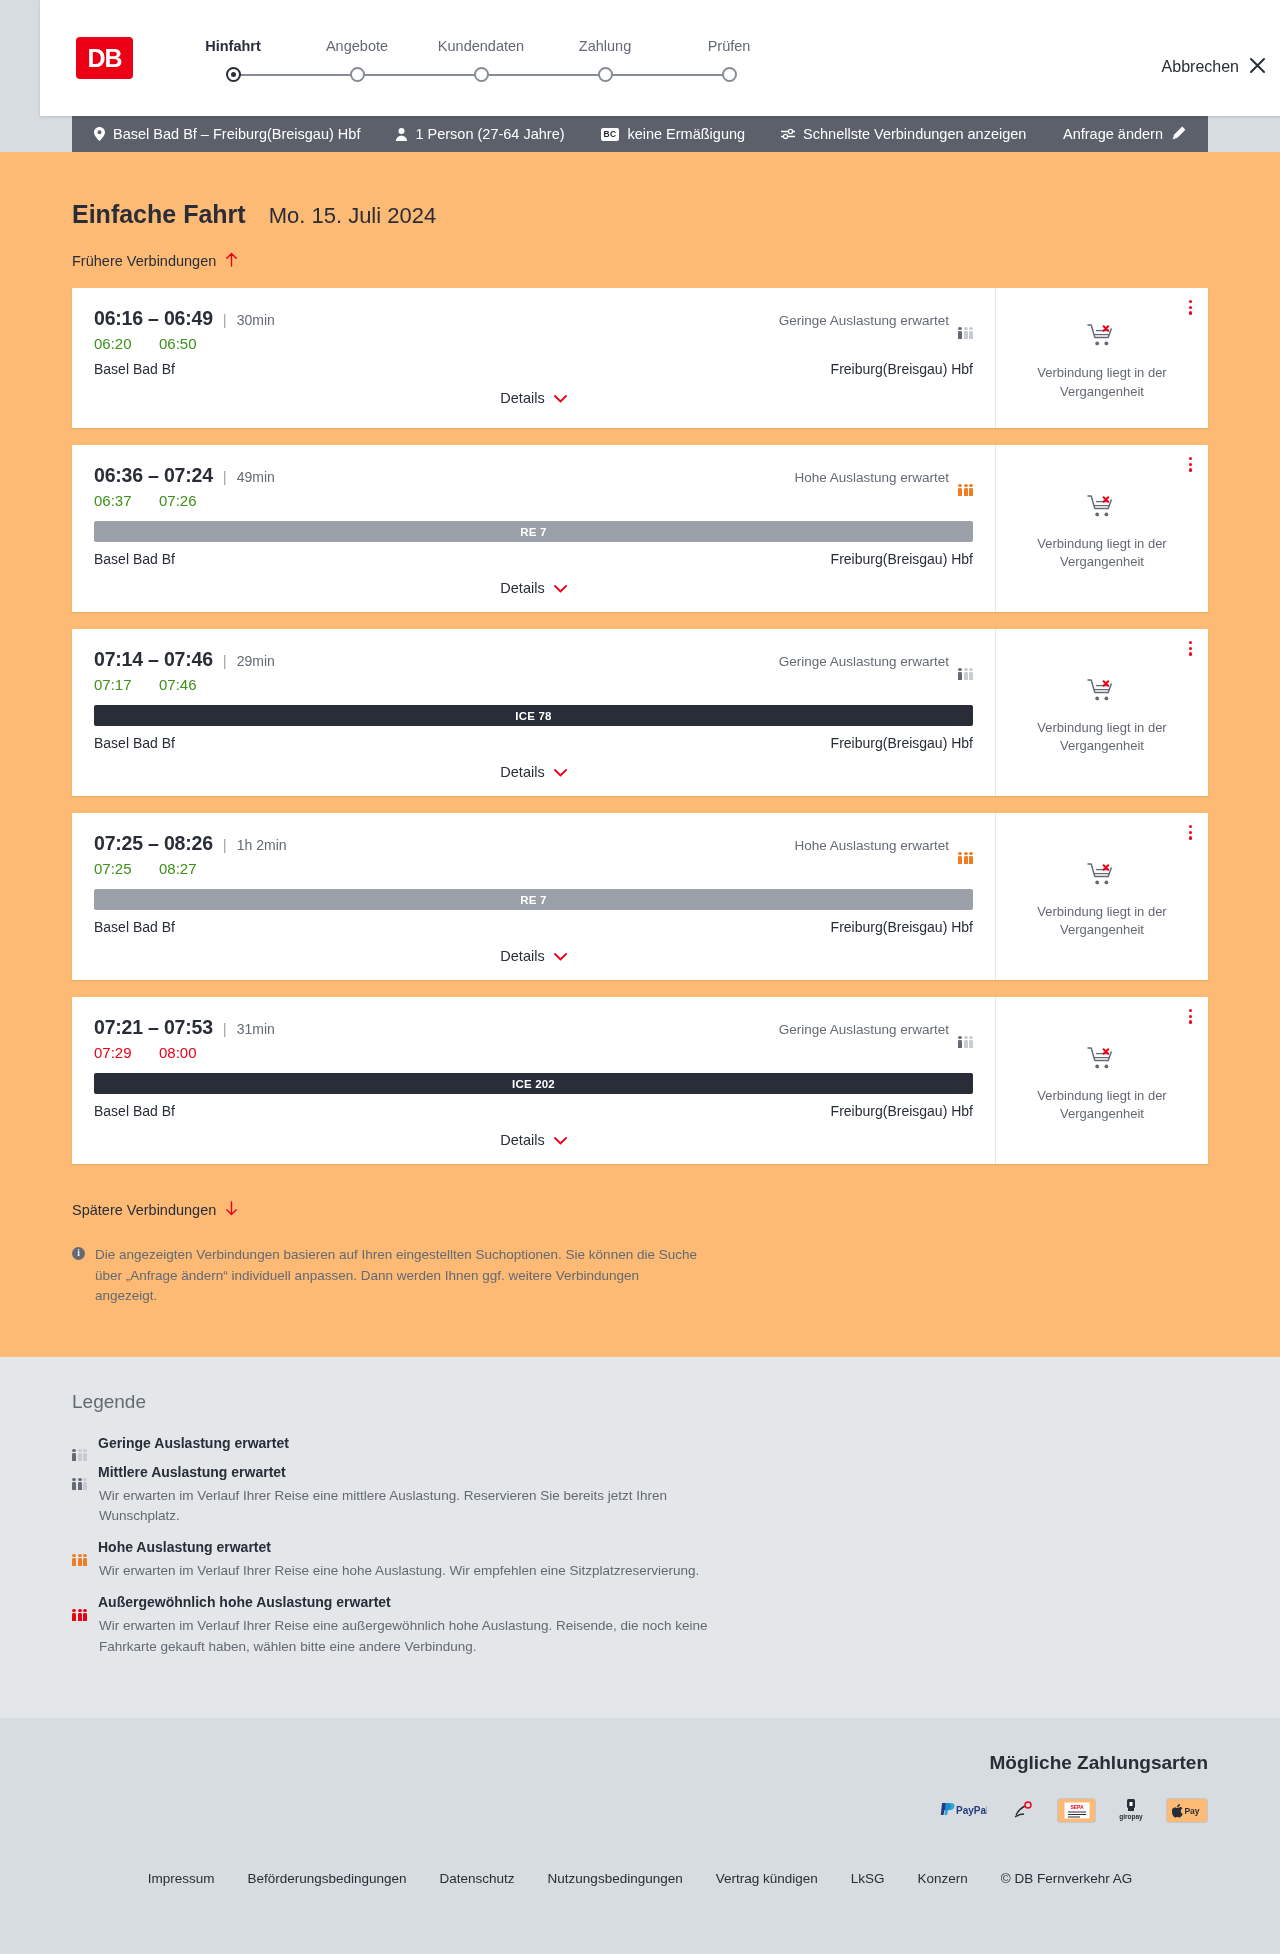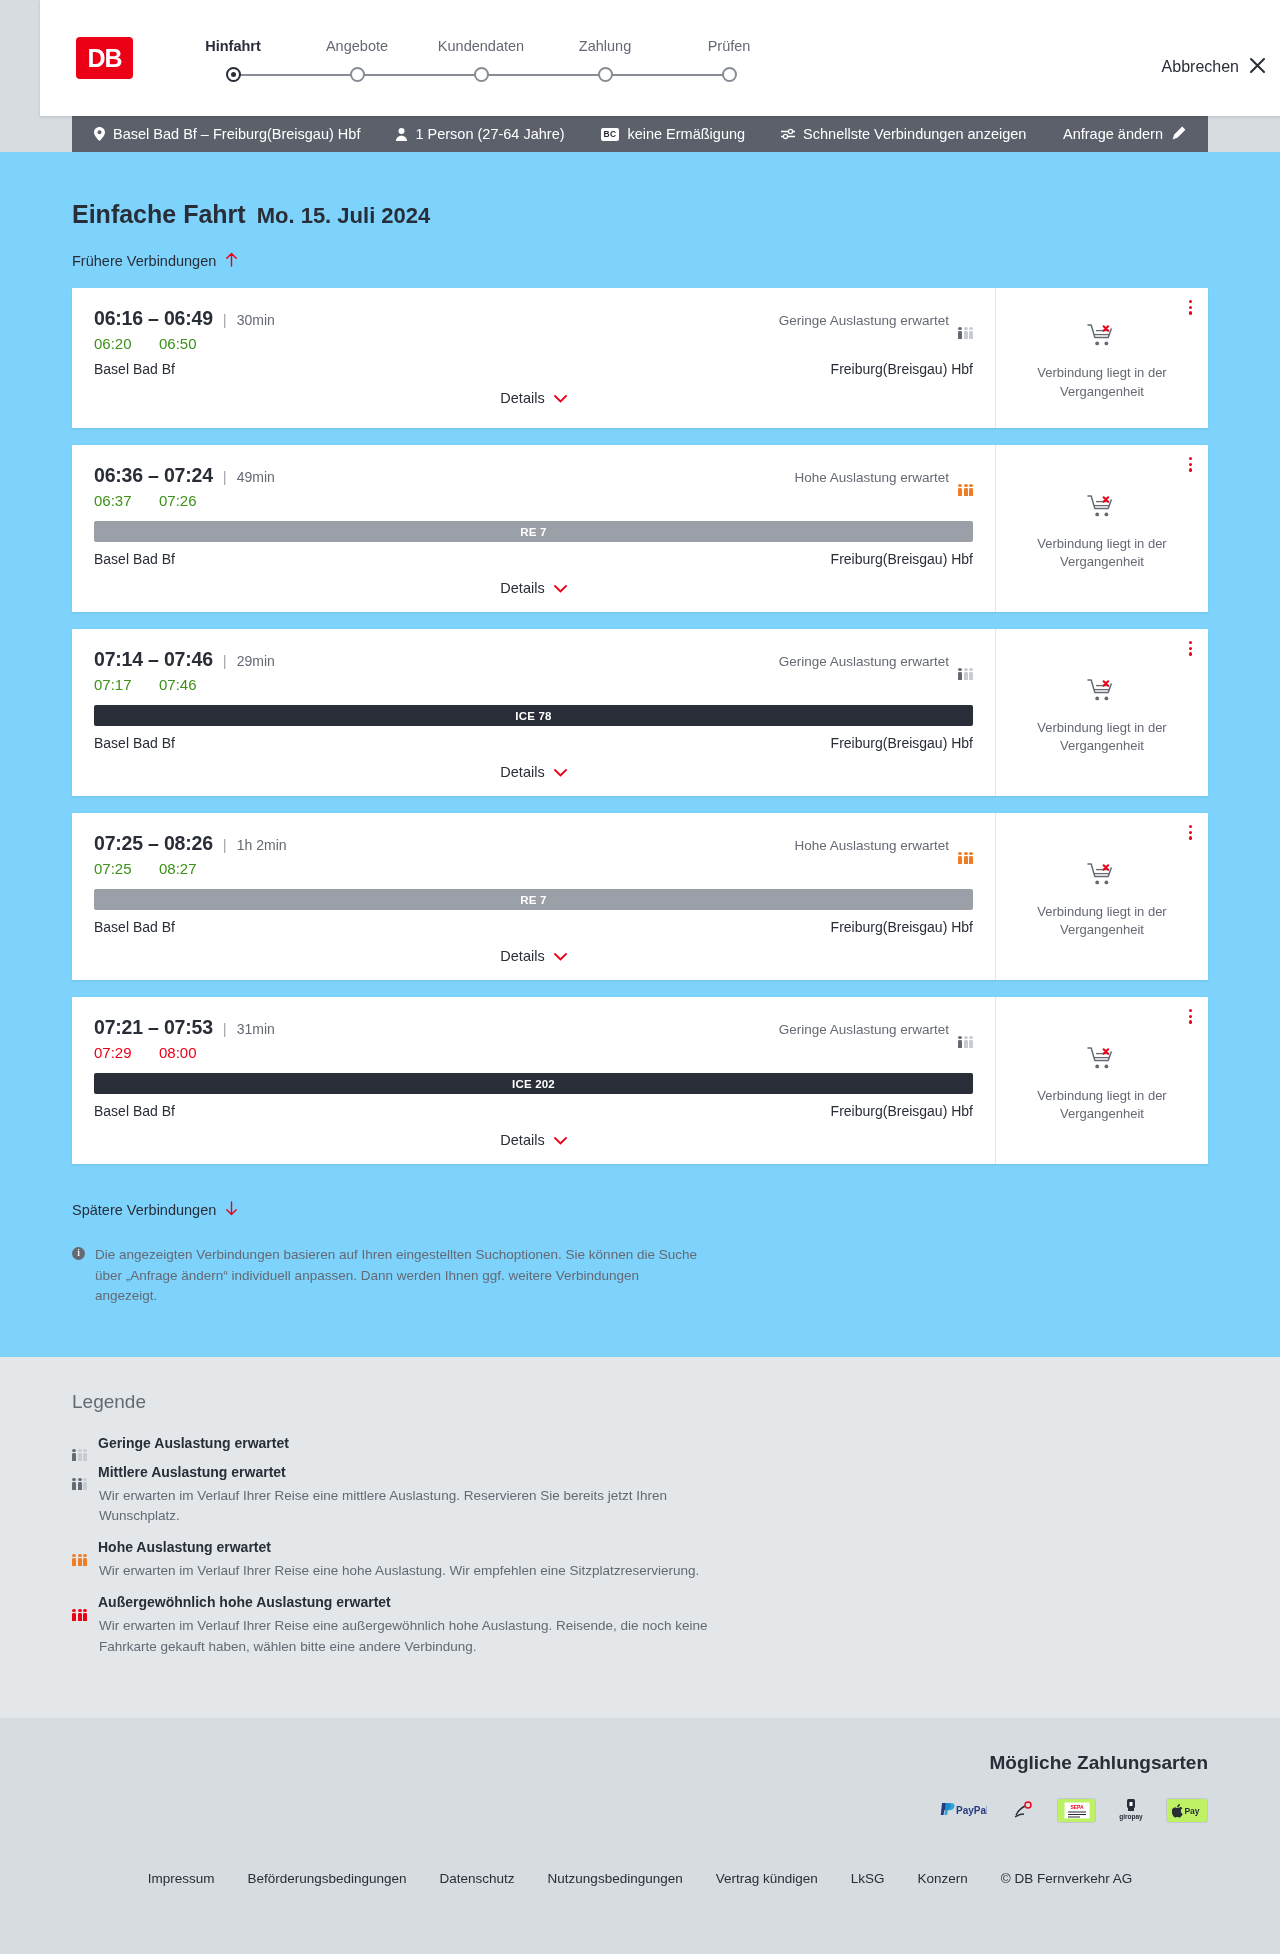--- a/index.html
+++ b/index.html
@@ -102,30 +102,30 @@
   .sb-item .ic { display: inline-flex; align-items: center; }
   .sb-right { margin-left: auto; display: flex; align-items: center; gap: 9px; cursor: pointer; }
   .badge-bc {
     background: #fff; color: #282d37;
     font-size: 8.5px; font-weight: 700;
     padding: 1.5px 3px; border-radius: 2px;
     letter-spacing: .3px;
   }
 
   
-  .content { padding: 0 72px; background: #7dd3fc; }
+  .content { padding: 0 72px; background: #fdba74; }
   .content-inner { padding-top: 48px; padding-bottom: 50px; }
 
   h1.page-title {
     font-size: 25px;
     font-weight: 800;
     display: flex; align-items: baseline; gap: 11px;
     margin-bottom: 23px;
   }
-  h1.page-title .date { font-weight: 700; font-size: 22px; color: #282d37; }
+  h1.page-title .date { font-weight: 400; font-size: 22px; color: #282d37; margin-left: 12px; }
 
   .earlier-link, .later-link {
     display: inline-flex; align-items: center; gap: 9px;
     font-size: 14.5px; color: #282d37; cursor: pointer;
   }
   .arrow-red { color: #ec0016; font-size: 16px; line-height: 1; }
   .earlier-link { margin-bottom: 18px; }
   .later-link { margin-top: 20px; }
 
   
@@ -238,21 +238,21 @@
   .legend-label { font-size: 14px; font-weight: 700; color: #282d37; }
   .legend-desc { font-size: 13.5px; color: #646973; margin-top: 6px; margin-left: 27px; line-height: 1.5; max-width: 620px; }
 
   
   .pay-section { background: #d7dce1; padding: 34px 72px 30px 72px; }
   .pay-inner { display: flex; flex-direction: column; align-items: flex-end; }
   .pay-title { font-size: 19px; font-weight: 800; color: #282d37; margin-bottom: 24px; }
   .pay-icons { display: flex; align-items: center; gap: 13px; }
   .pay-chip {
     height: 25px; min-width: 39px;
-    background: #bef264;
+    background: #fdba74;
     border: 1px solid #c2c8cf;
     border-radius: 3px;
     display: flex; align-items: center; justify-content: center;
     font-size: 9px; font-weight: 700; color: #282d37;
     padding: 0 5px;
   }
   .pay-chip.plain { background: transparent; border: none; }
 
   
   .footer { background: #d7dce1; padding: 18px 72px 34px 72px; }

